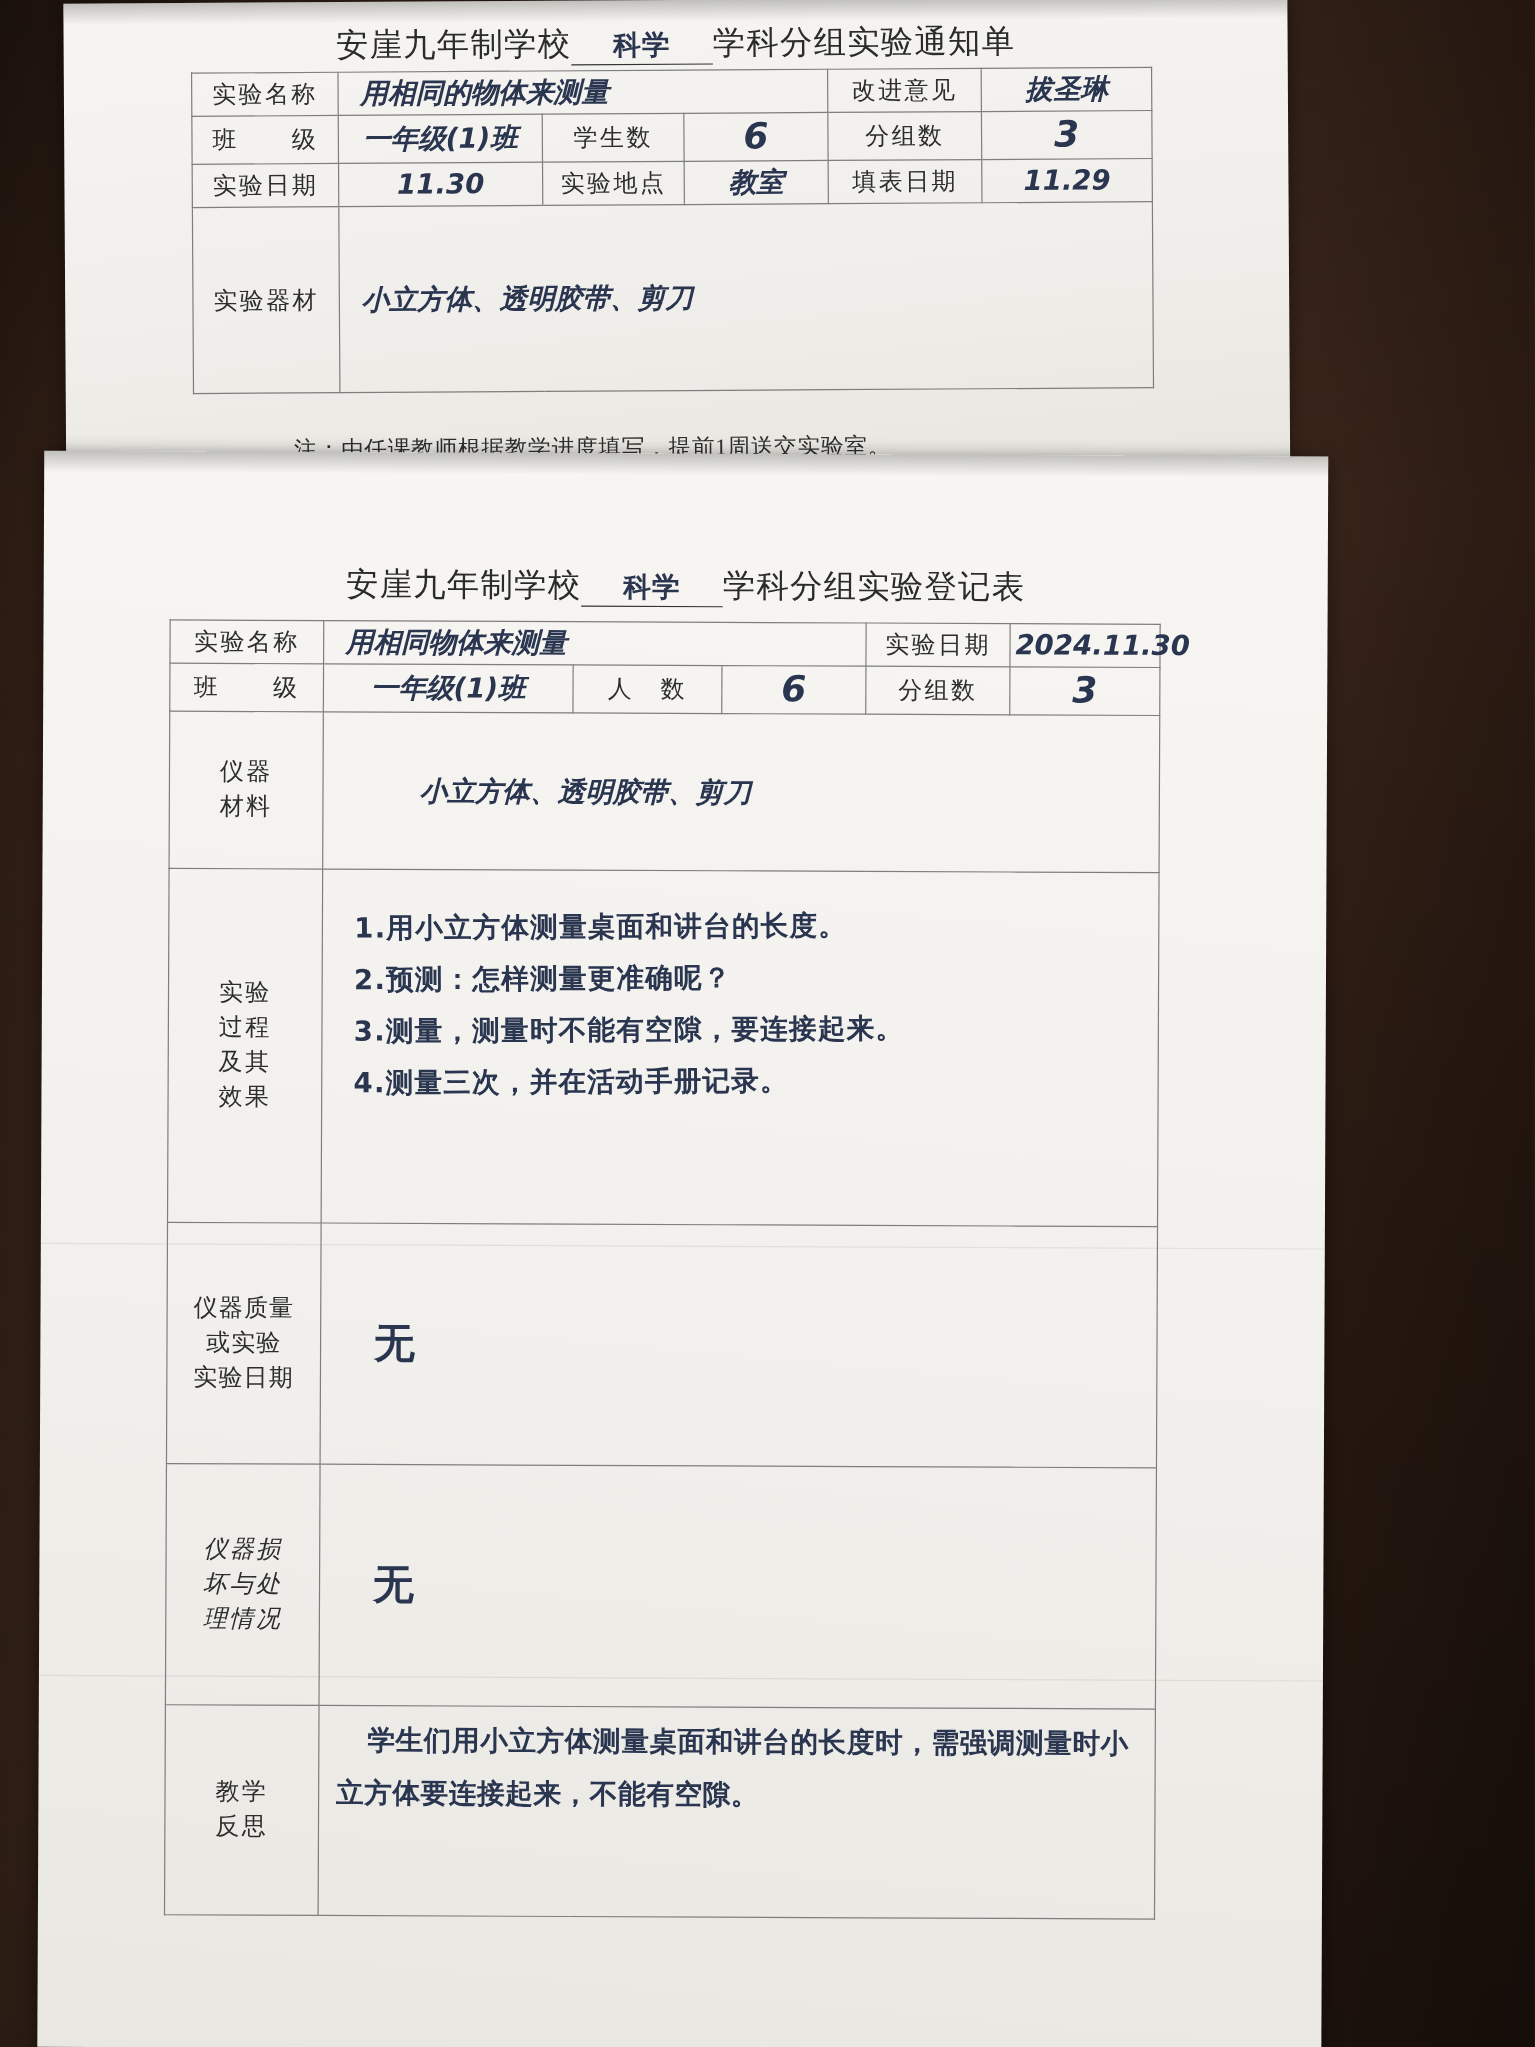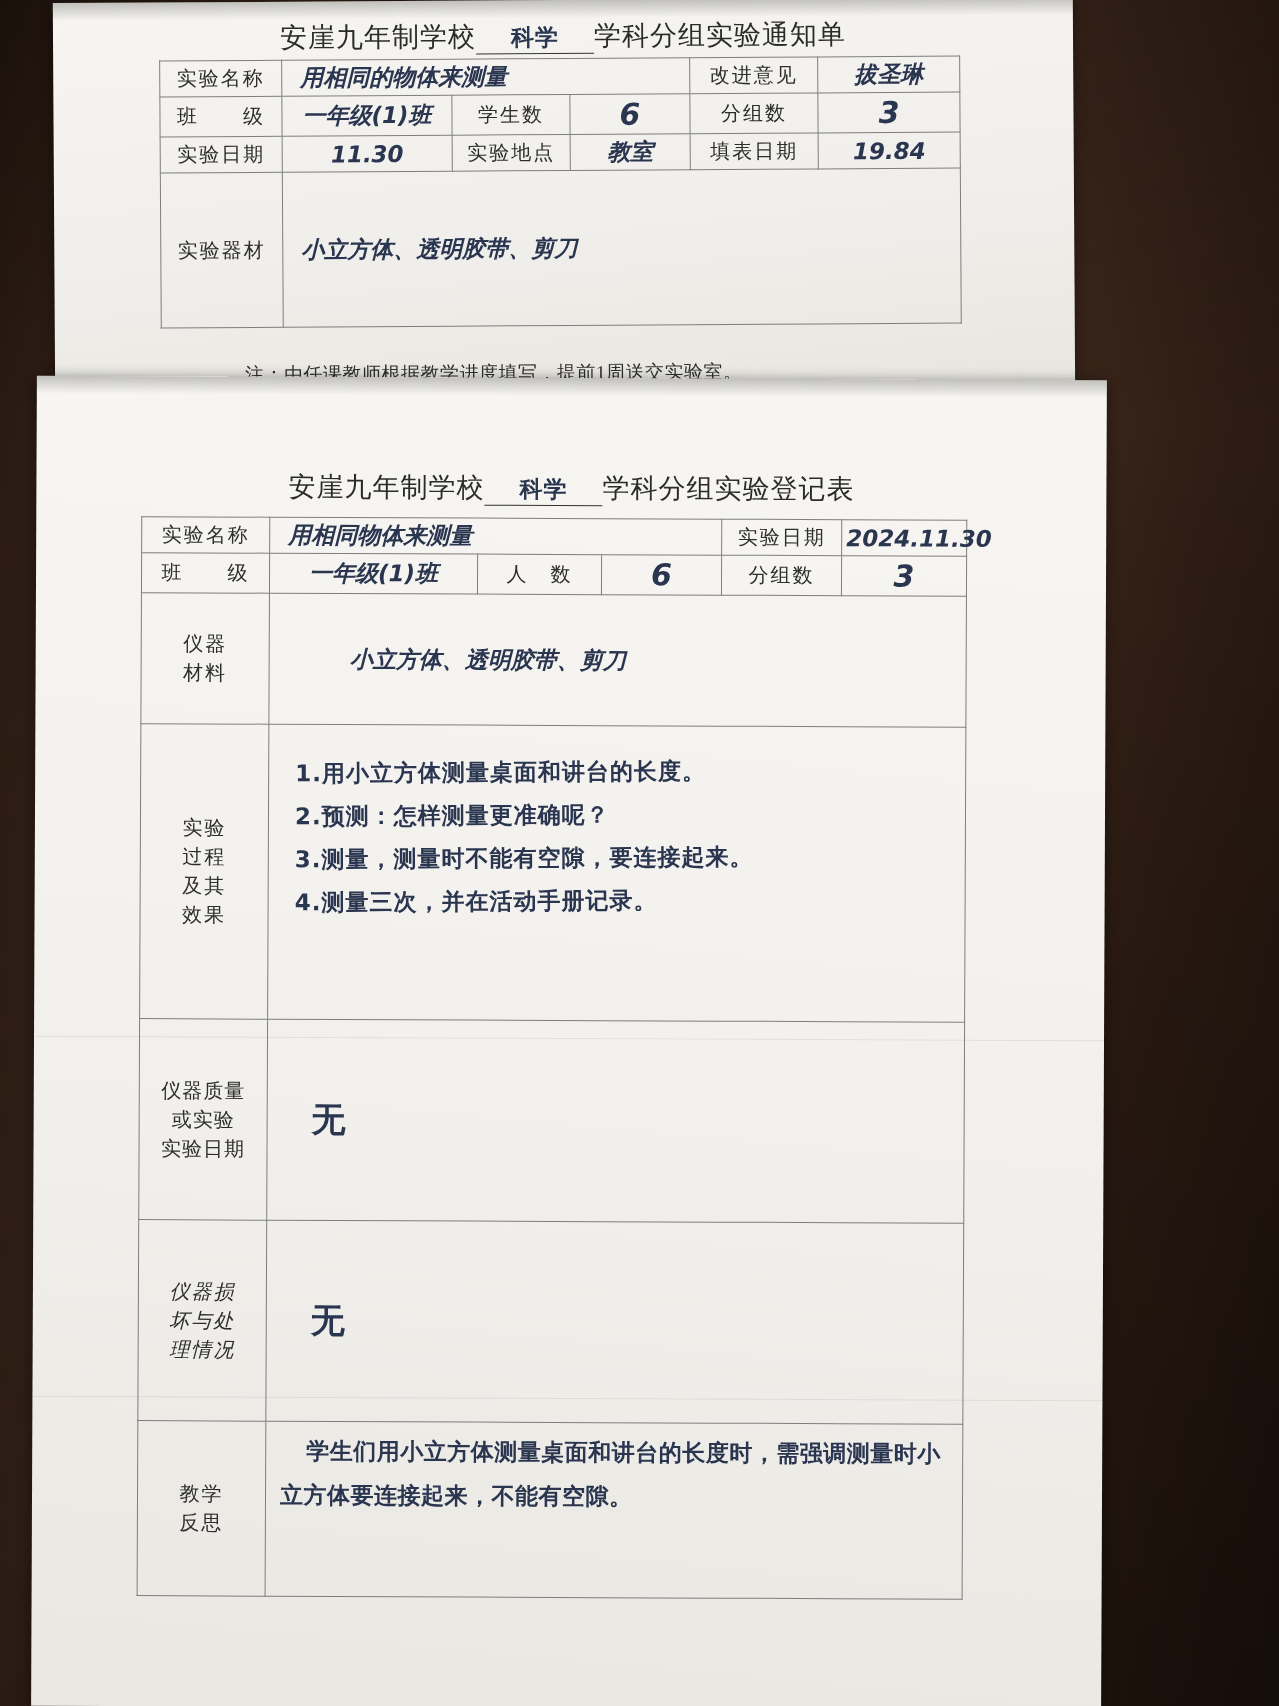--- a/index.html
+++ b/index.html
@@ -171,21 +171,21 @@
         <td><span class="hand-i h-xl">6</span></td>
         <td class="lbl">分组数</td>
         <td><span class="hand-i h-xl">3</span></td>
       </tr>
       <tr>
         <td class="lbl">实验日期</td>
         <td><span class="hand-i h-md">11.30</span></td>
         <td class="lbl">实验地点</td>
         <td><span class="hand-i h-md">教室</span></td>
         <td class="lbl">填表日期</td>
-        <td><span class="hand-i h-md">19.84</span></td>
+        <td><span class="hand-i h-md">11.29</span></td>
       </tr>
       <tr>
         <td class="lbl" style="height:150px;">实验器材</td>
         <td class="hand-cell" colspan="5"><span class="hand-i h-md">小立方体、透明胶带、剪刀</span></td>
       </tr>
     </tbody>
       </table>
   </div>
 
   <div class="note" style="position:absolute;left:190px;top:360px;">注：由任课教师根据教学进度填写，提前1周送交实验室。</div>

